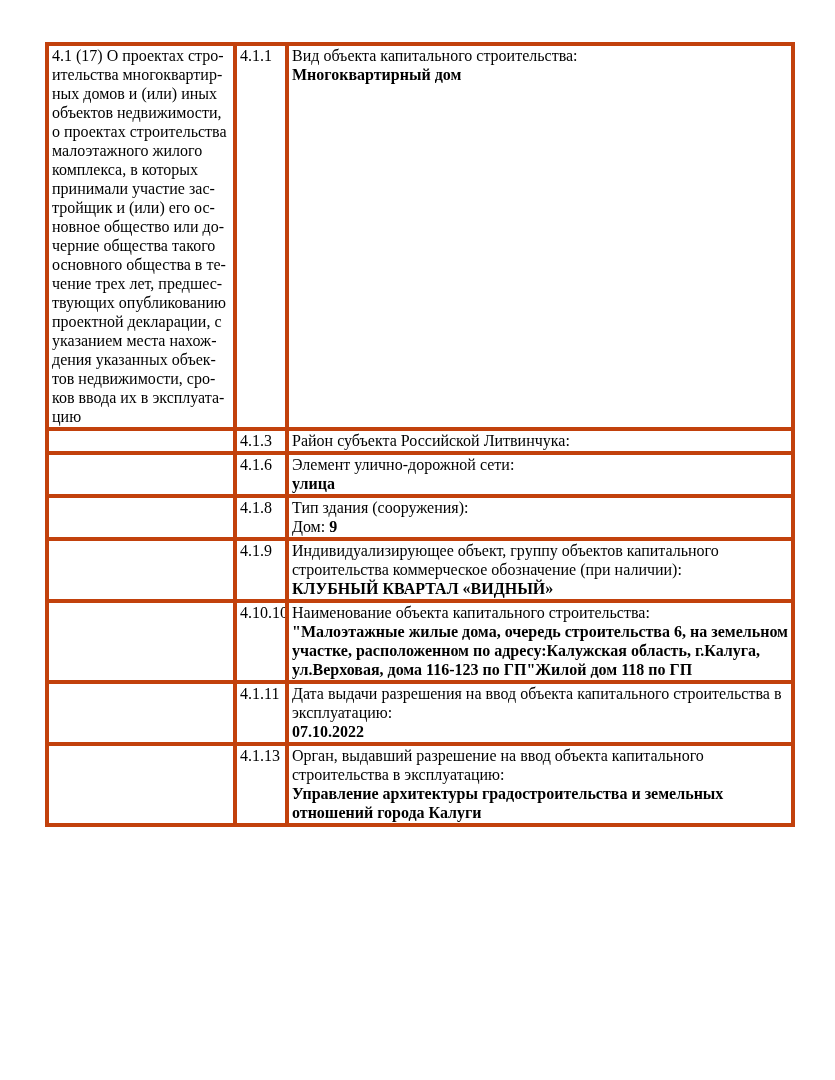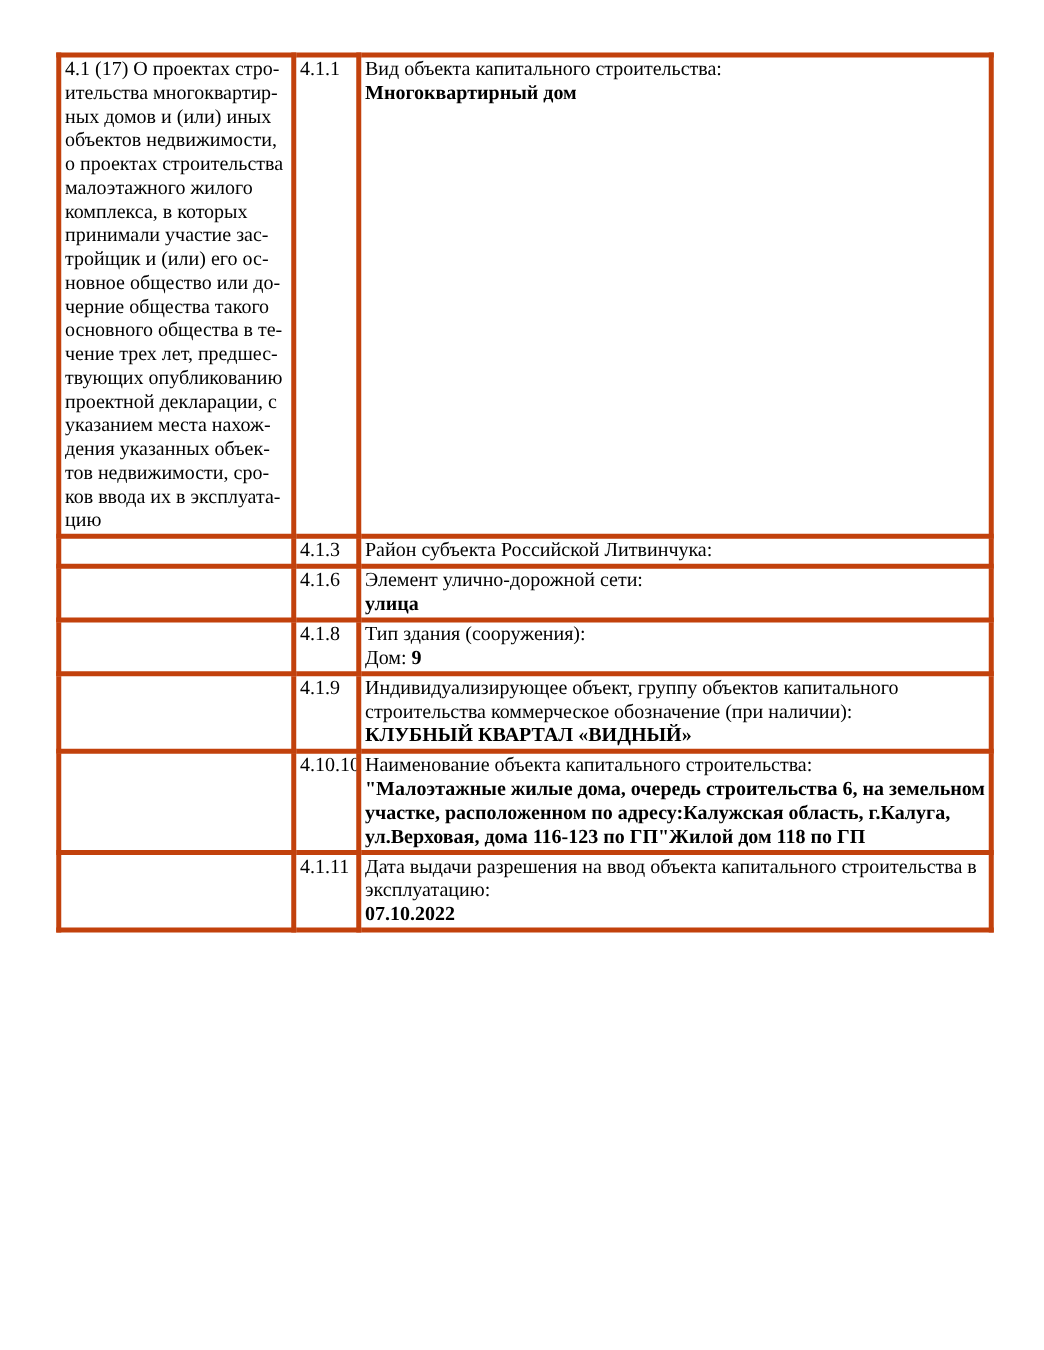--- a/index.html
+++ b/index.html
@@ -146,16 +146,24 @@
     <tr>
       <td class="left-cell"></td>
       <td class="code-cell">4.1.11</td>
       <td class="content-cell">
         <div class="label">Дата выдачи разрешения на ввод объекта капитального строительства в эксплуатацию:</div>
         <div class="value-line">07.10.2022</div>
       </td>
     </tr>
 
 
+    <tr>
+      <td class="left-cell"></td>
+      <td class="code-cell">4.1.13</td>
+      <td class="content-cell">
+        <div class="label">Орган, выдавший разрешение на ввод объекта капитального строительства в эксплуатацию:</div>
+        <div class="value-line">Управление архитектуры градостроительства и земельных отношений города Калуги</div>
+      </td>
+    </tr>
 
   </tbody>
     </table>
 </div>
 
 </body></html>

